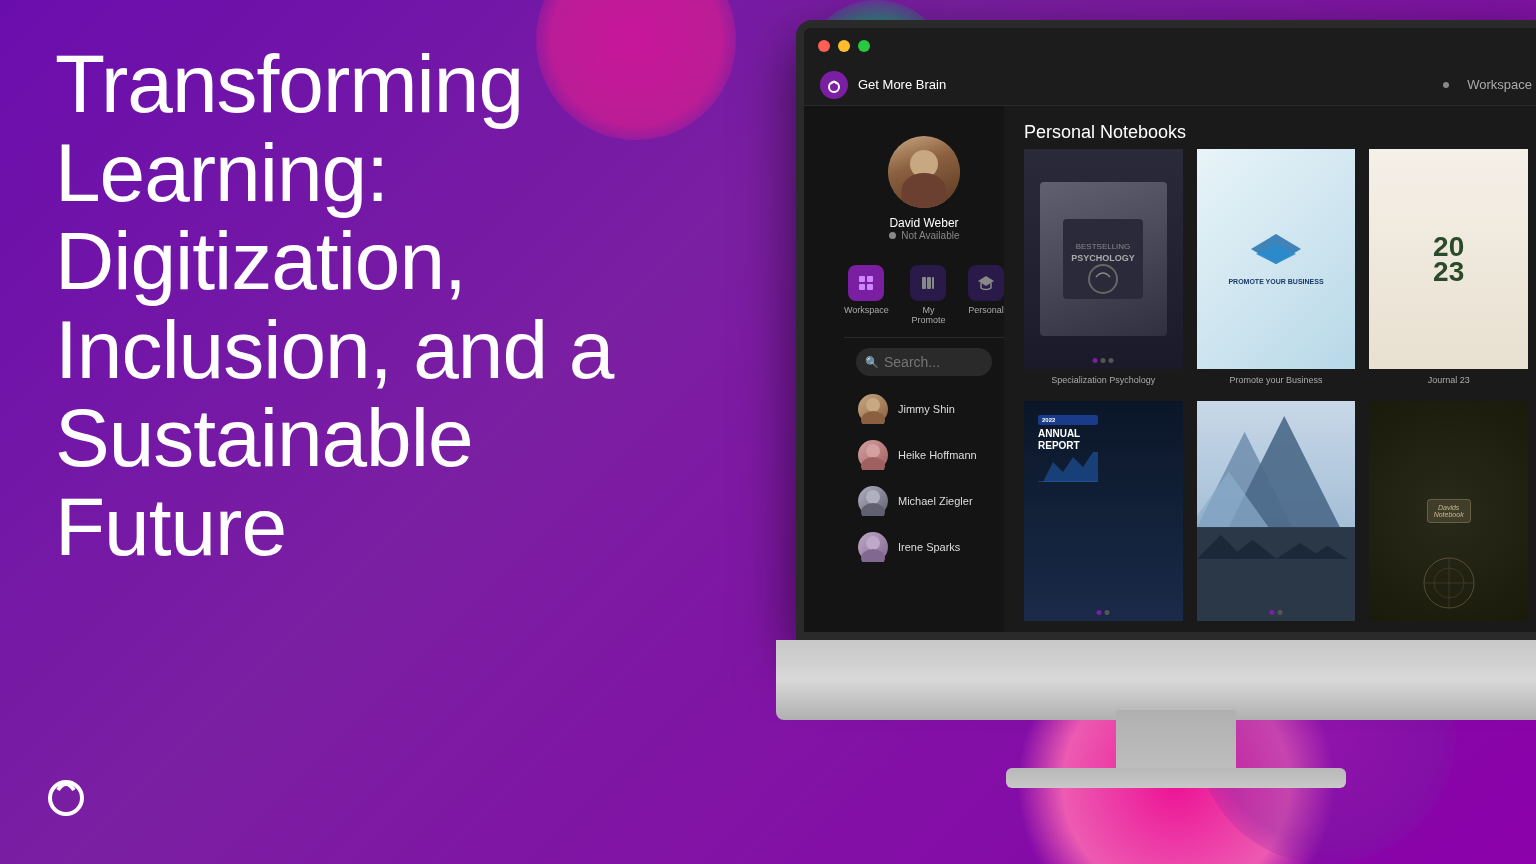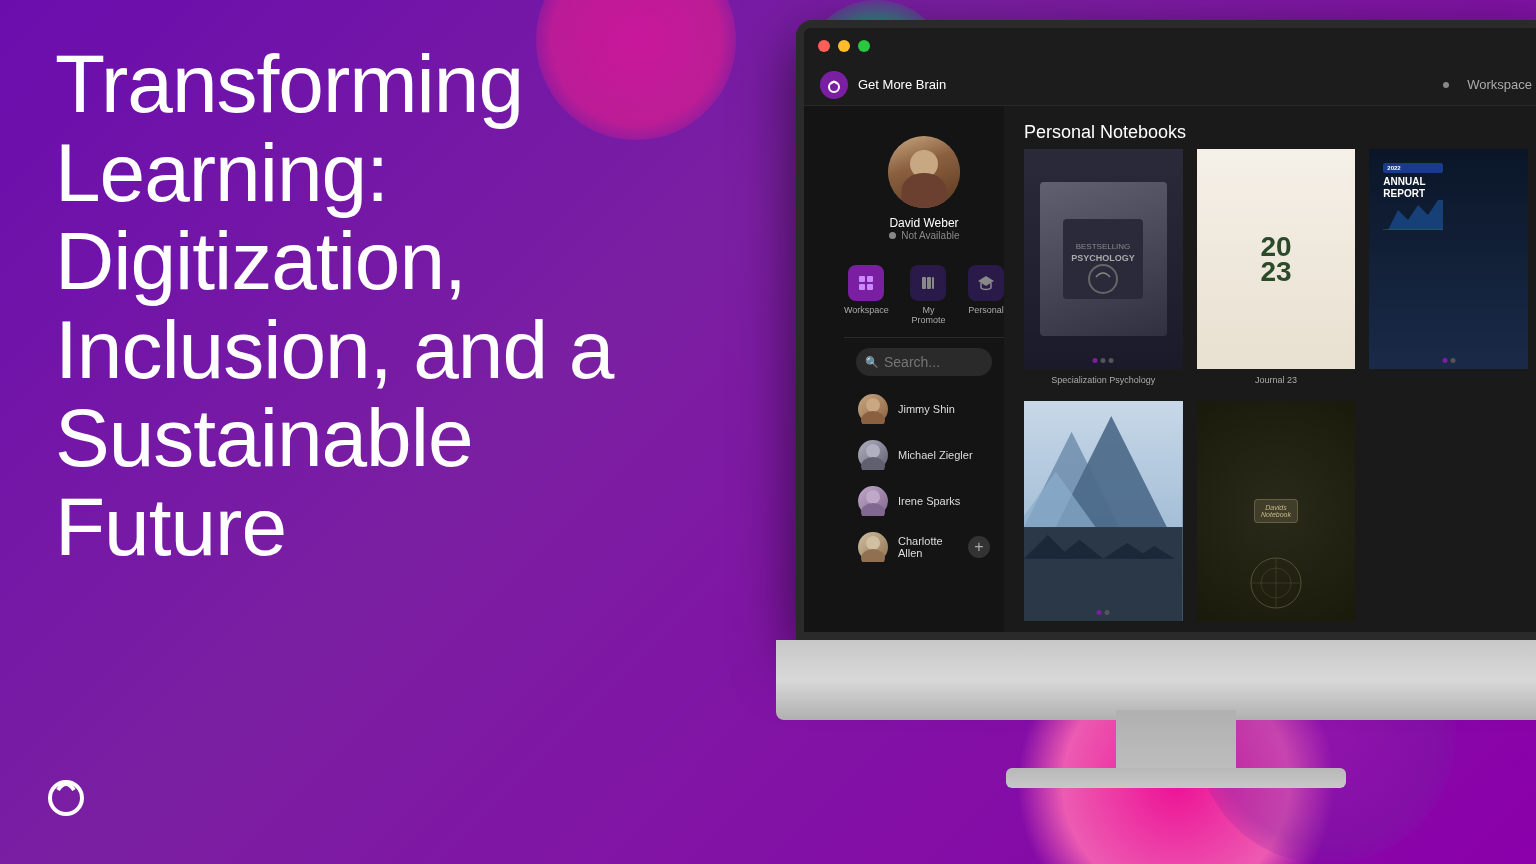--- a/index.html
+++ b/index.html
@@ -690,46 +690,45 @@
             <div class="contact-item">
               <div class="contact-avatar avatar-jimmy" style="border-radius:50%; width:30px; height:30px;">
                 <svg width="30" height="30" viewBox="0 0 30 30">
                     <circle cx="15" cy="11" r="7" fill="#c8a882"></circle>
                     <ellipse cx="15" cy="26" rx="12" ry="9" fill="#8B6040"></ellipse>
                   </svg>
               </div>
               <span class="contact-name">Jimmy Shin</span>
             </div>
             <div class="contact-item">
+              <div class="contact-avatar avatar-heike" style="border-radius:50%; width:30px; height:30px;">
+                <svg width="30" height="30" viewBox="0 0 30 30">
+                    <circle cx="15" cy="11" r="7" fill="#d4a0a0"></circle>
+                    <ellipse cx="15" cy="26" rx="12" ry="9" fill="#a06060"></ellipse>
+                  </svg>
+              </div>
+              <span class="contact-name">Heike Hoffmann</span>
+            </div>
+            <div class="contact-item">
               <div class="contact-avatar avatar-michael" style="border-radius:50%; width:30px; height:30px;">
                 <svg width="30" height="30" viewBox="0 0 30 30">
                     <circle cx="15" cy="11" r="7" fill="#b0b0c0"></circle>
                     <ellipse cx="15" cy="26" rx="12" ry="9" fill="#606070"></ellipse>
                   </svg>
               </div>
               <span class="contact-name">Michael Ziegler</span>
             </div>
             <div class="contact-item">
               <div class="contact-avatar avatar-irene" style="border-radius:50%; width:30px; height:30px;">
                 <svg width="30" height="30" viewBox="0 0 30 30">
                     <circle cx="15" cy="11" r="7" fill="#c0a8c8"></circle>
                     <ellipse cx="15" cy="26" rx="12" ry="9" fill="#806890"></ellipse>
                   </svg>
               </div>
               <span class="contact-name">Irene Sparks</span>
-            </div>
-            <div class="contact-item">
-              <div class="contact-avatar avatar-charlotte" style="border-radius:50%; width:30px; height:30px;">
-                <svg width="30" height="30" viewBox="0 0 30 30">
-                    <circle cx="15" cy="11" r="7" fill="#d0c0a0"></circle>
-                    <ellipse cx="15" cy="26" rx="12" ry="9" fill="#907050"></ellipse>
-                  </svg>
-              </div>
-              <span class="contact-name">Charlotte Allen</span>
-              <button class="add-btn">+</button>
             </div>
           </div>
         </div>
 
         <div class="right-panel">
           <div class="right-top">
             <div class="section-title">Personal Notebooks</div>
           </div>
 
           <div class="notebooks-grid">
@@ -747,20 +746,32 @@
                 </div>
                 <div class="cover-dot">
                   <div class="dot active"></div>
                   <div class="dot"></div>
                   <div class="dot"></div>
                 </div>
               </div>
               <span class="notebook-label">Specialization Psychology</span>
             </div>
 
+            <div class="notebook-card">
+              <div class="notebook-cover cover-business">
+                <div style="display:flex;flex-direction:column;align-items:center;justify-content:center;height:100%;width:100%;">
+                  <svg width="50" height="40" viewBox="0 0 50 40">
+                    <polygon points="25,0 50,15 25,30 0,15" fill="#1a6aaa" opacity="0.8"></polygon>
+                    <polygon points="25,10 45,20 25,30 5,20" fill="#2a8acc" opacity="0.9"></polygon>
+                  </svg>
+                  <div class="business-text">PROMOTE YOUR BUSINESS</div>
+                </div>
+              </div>
+              <span class="notebook-label">Promote your Business</span>
+            </div>
 
             <div class="notebook-card">
               <div class="notebook-cover cover-journal">
                 <div class="journal-text">20<br>23</div>
               </div>
               <span class="notebook-label">Journal 23</span>
             </div>
 
             <div class="notebook-card">
               <div class="notebook-cover cover-annual">

